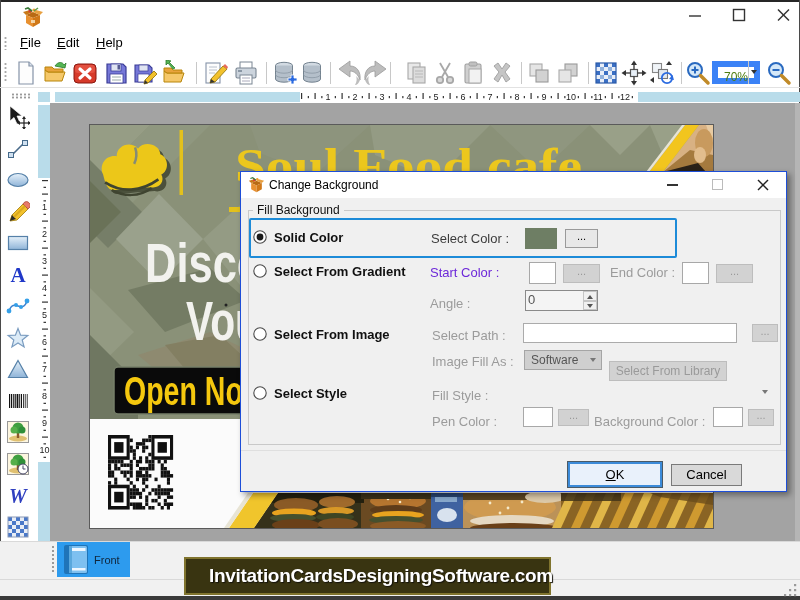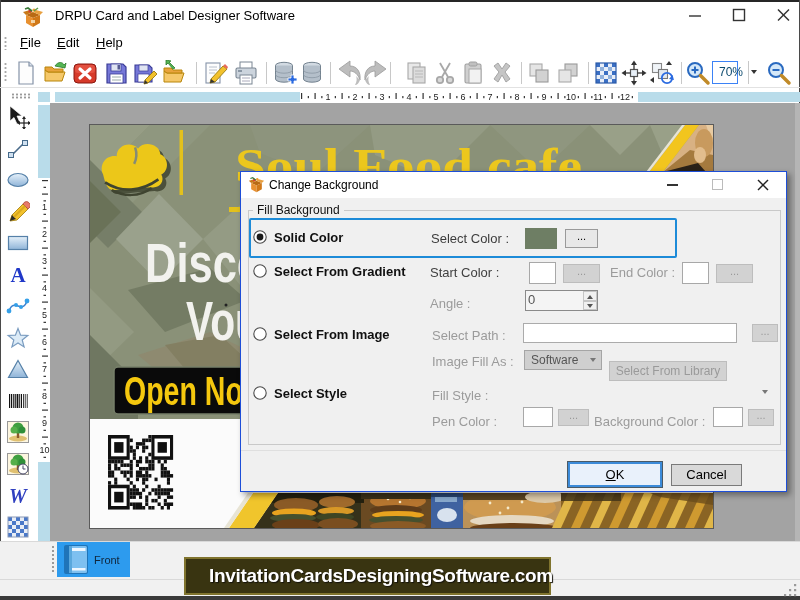--- a/index.html
+++ b/index.html
@@ -16,21 +16,20 @@
 <polygon points="4,8 11,11 11,20 4,16" fill="#e89030"></polygon>
 <polygon points="11,11 18,8 18,16 11,20" fill="#d07818"></polygon>
 <polygon points="4,8 1,5 8,3 11,5" fill="#c87818"></polygon>
 <polygon points="18,8 21,5 14,3 11,5" fill="#e8a040"></polygon>
 <circle cx="8" cy="4" r="1.6" fill="#d83838"></circle>
 <circle cx="12" cy="3" r="1.6" fill="#f0a030"></circle>
 <path d="M10 4 L6 1 L3 2" stroke="#3a7a3a" stroke-width="1.6" fill="none"></path>
 <path d="M12 4 L16 1" stroke="#5a9a4a" stroke-width="1.4" fill="none"></path>
 <rect x="9" y="13" width="4" height="3" fill="#f8e8c8" opacity="0.8"></rect>
 </svg></div>
-<div class="abs" style="left:55px;top:8px;font-size:13px;color:#000;">DRPU Card and Label Designer Software</div>
 <svg class="abs" style="left:683px;top:8px;" width="120" height="18" viewBox="0 0 120 18">
 <line x1="6" y1="8" x2="18" y2="8" stroke="#333" stroke-width="1.4"></line>
 <rect x="50.5" y="1.5" width="11" height="11" fill="none" stroke="#333" stroke-width="1.4"></rect>
 <line x1="95" y1="1.5" x2="106" y2="12.5" stroke="#333" stroke-width="1.5"></line>
 <line x1="106" y1="1.5" x2="95" y2="12.5" stroke="#333" stroke-width="1.5"></line>
 </svg>
 
 <div class="abs" style="left:4px;top:36px;width:3px;height:14px;background-image:radial-gradient(circle,#aaa 1px,transparent 1.2px);background-size:3px 4px;"></div>
 <div class="abs" style="left:20px;top:35px;font-size:13px;color:#000;"><u>F</u>ile</div>
 <div class="abs" style="left:57px;top:35px;font-size:13px;color:#000;"><u>E</u>dit</div>
@@ -208,21 +207,21 @@
       <line x1="15.5" y1="15.5" x2="23" y2="23" stroke="#c08a28" stroke-width="3.5" stroke-linecap="round"></line>
       <line x1="6.5" y1="10" x2="13.5" y2="10" stroke="#2a6ac0" stroke-width="2"></line>
     </svg>
 <div class="abs" style="left:196px;top:62px;width:1px;height:22px;background:#c8c8c8;"></div>
 <div class="abs" style="left:266px;top:62px;width:1px;height:22px;background:#c8c8c8;"></div>
 <div class="abs" style="left:330px;top:62px;width:1px;height:22px;background:#c8c8c8;"></div>
 <div class="abs" style="left:390px;top:62px;width:1px;height:22px;background:#c8c8c8;"></div>
 <div class="abs" style="left:521px;top:62px;width:1px;height:22px;background:#c8c8c8;"></div>
 <div class="abs" style="left:588px;top:62px;width:1px;height:22px;background:#c8c8c8;"></div>
 <div class="abs" style="left:681px;top:62px;width:1px;height:22px;background:#c8c8c8;"></div>
-<div class="abs" style="left:712px;top:61px;width:26px;height:23px;background:#fff;border:1px solid #3b82f6;font-size:12px;color:#0c4a6e;padding:3px 0 0 6px;">70%</div>
+<div class="abs" style="left:712px;top:61px;width:48px;height:23px;background:#fff;border:6px solid #3b82f6;font-size:12px;color:#4d7c0f;padding:3px 0 0 6px;">70%</div>
 <div class="abs" style="left:748px;top:61px;width:12px;height:23px;border-left:1px solid #c8c8c8;"></div>
 <div class="abs" style="left:751px;top:70px;width:0;height:0;border-left:3.5px solid transparent;border-right:3.5px solid transparent;border-top:4.5px solid #333;"></div>
     <div class="abs" style="left:38px;top:92px;width:12px;height:10px;background:#b9dcea;"></div>
 <div class="abs" style="left:55px;top:92px;width:245px;height:10px;background:#b9dcea;"></div>
 <div class="abs" style="left:638px;top:92px;width:162px;height:10px;background:#b9dcea;"></div>
 <svg class="abs" style="left:300px;top:89px;" width="338" height="14" viewBox="0 0 338 14">
       <rect x="1.00" y="4" width="1.2" height="6" fill="#333"></rect>
       <rect x="7.75" y="7" width="1.2" height="2.2" fill="#333"></rect>
       <rect x="14.50" y="4" width="1.2" height="6" fill="#333"></rect>
       <rect x="21.25" y="7" width="1.2" height="2.2" fill="#333"></rect>
@@ -730,21 +729,21 @@
         <circle cx="7" cy="7" r="3.4" fill="#1a1a1a"></circle>
       </svg>
       <div class="abs" style="left:33px;top:58px;font-size:13px;color:#101010;font-weight:bold;white-space:nowrap;">Solid Color</div>
       <div class="abs" style="left:190px;top:59px;font-size:13px;color:#3c3c3c;font-weight:normal;white-space:nowrap;">Select Color :</div>
       <div class="abs" style="left:284px;top:56px;width:32px;height:21px;background:#6e7e64;"></div>
       <div class="abs" style="left:324px;top:57px;width:33px;height:19px;background:#e8e8e8;border:1px solid #9a9a9a;color:#111;font-size:11px;text-align:center;line-height:13px;">...</div>
       <svg class="abs" style="left:12px;top:92px;" width="14" height="14" viewBox="0 0 14 14">
         <circle cx="7" cy="7" r="6.2" fill="#fff" stroke="#4a4a4a" stroke-width="1.1"></circle>
       </svg>
       <div class="abs" style="left:33px;top:92px;font-size:13px;color:#101010;font-weight:bold;white-space:nowrap;">Select From Gradient</div>
-      <div class="abs" style="left:189px;top:93px;font-size:13px;color:#404040;font-weight:normal;white-space:nowrap;">Start Color :</div>
+      <div class="abs" style="left:189px;top:93px;font-size:13px;color:#6d28d9;font-weight:normal;white-space:nowrap;">Start Color :</div>
       <div class="abs" style="left:288px;top:90px;width:27px;height:22px;background:#fff;border:1px solid #a8a8a8;"></div>
       <div class="abs" style="left:322px;top:92px;width:37px;height:19px;background:#d2d2d2;border:1px solid #bdbdbd;color:#9a9a9a;font-size:11px;text-align:center;line-height:13px;">...</div>
       <div class="abs" style="left:369px;top:93px;font-size:13px;color:#9b9b9b;font-weight:normal;white-space:nowrap;">End Color :</div>
       <div class="abs" style="left:441px;top:90px;width:27px;height:22px;background:#fff;border:1px solid #a8a8a8;"></div>
       <div class="abs" style="left:475px;top:92px;width:37px;height:19px;background:#d2d2d2;border:1px solid #bdbdbd;color:#9a9a9a;font-size:11px;text-align:center;line-height:13px;">...</div>
       <div class="abs" style="left:189px;top:124px;font-size:13px;color:#9b9b9b;font-weight:normal;white-space:nowrap;">Angle :</div>
       <div class="abs" style="left:284px;top:118px;width:73px;height:21px;background:#f4f4f4;border:1px solid #8a8a8a;"></div>
       <div class="abs" style="left:287px;top:120px;font-size:13px;color:#555;">0</div>
       <div class="abs" style="left:342px;top:119px;width:14px;height:9.5px;background:#f0f0f0;border:1px solid #c5c5c5;"></div>
       <div class="abs" style="left:342px;top:128.5px;width:14px;height:9.5px;background:#f0f0f0;border:1px solid #c5c5c5;"></div>

